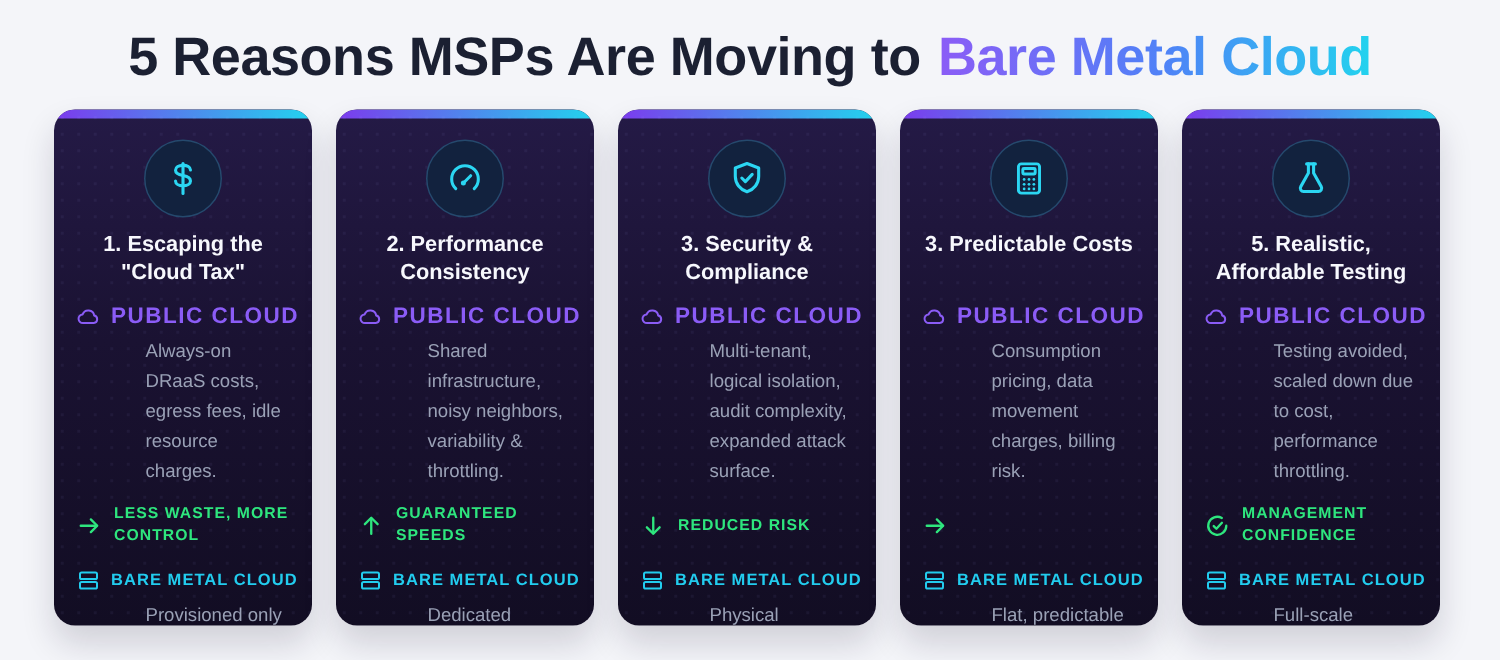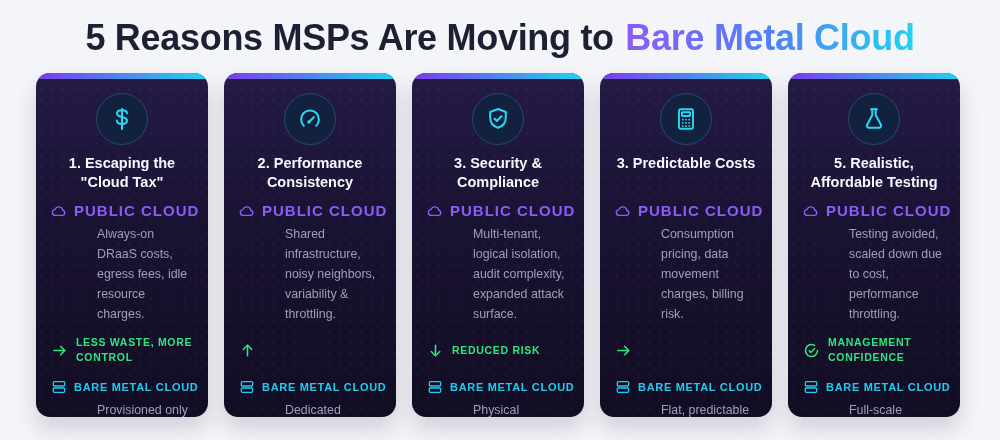--- a/index.html
+++ b/index.html
@@ -188,20 +188,21 @@
         <span class="tag-public">PUBLIC CLOUD</span>
       </div>
       <div class="body-text">Shared infrastructure, noisy neighbors, variability &amp; throttling.</div>
       <div class="benefit-row">
         <span class="bicon">
               <svg width="17" height="17" viewBox="0 0 24 24" fill="none" stroke="currentColor" stroke-width="2.2" stroke-linecap="round" stroke-linejoin="round">
                 <path d="M12 19.5V5"></path>
                 <path d="M6 10.5L12 4.5l6 6"></path>
               </svg>
             </span>
+        <span class="benefit-label">GUARANTEED SPEEDS</span>
       </div>
       <div class="tag-row">
         <span class="ticon server-ic">
           <svg width="16" height="16" viewBox="0 0 24 24" fill="none" stroke="currentColor" stroke-width="2" stroke-linecap="round" stroke-linejoin="round">
                 <rect x="3.5" y="4" width="17" height="6.5" rx="1.6"></rect>
                 <rect x="3.5" y="13.5" width="17" height="6.5" rx="1.6"></rect>
               </svg>
         </span>
         <span class="tag-bare">BARE METAL CLOUD</span>
       </div>

